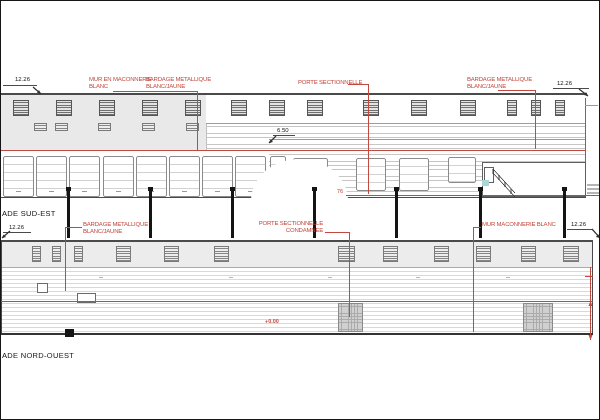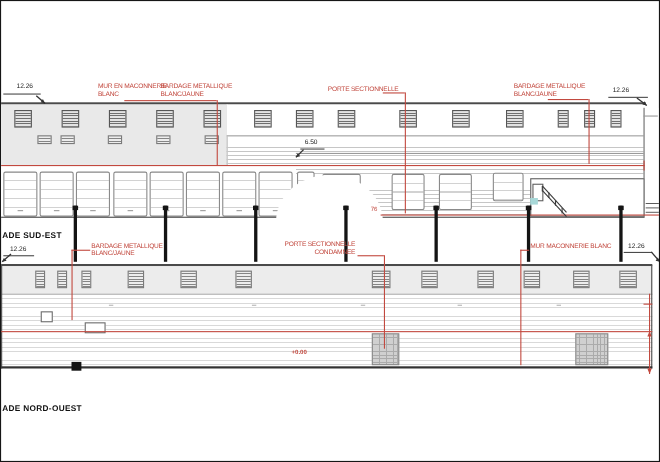--- a/index.html
+++ b/index.html
@@ -15,21 +15,21 @@
         background-image:repeating-linear-gradient(180deg,rgba(0,0,0,0) 0px,rgba(0,0,0,0) 7px,#d2d2d2 7px,#d2d2d2 8px);}
   .graydoor{background-color:#d0d0d0;border:1px solid #8a8a8a;box-sizing:border-box;
         background-image:repeating-linear-gradient(180deg,rgba(0,0,0,0) 0,rgba(0,0,0,0) 2.4px,#ababab 2.4px,#ababab 3.2px),
                          repeating-linear-gradient(90deg,rgba(0,0,0,0) 0,rgba(0,0,0,0) 2.4px,#ababab 2.4px,#ababab 3.2px);}
   .owin{background-color:#fff;border:1px solid #3f3f3f;box-sizing:border-box;
         background-image:linear-gradient(90deg,rgba(0,0,0,0) calc(50% - .6px),#3f3f3f calc(50% - .6px),#3f3f3f calc(50% + .6px),rgba(0,0,0,0) calc(50% + .6px));}
   .post{background:#141414;}
   .red-label{color:#c2493f;font-size:6px;line-height:6.6px;letter-spacing:-0.2px;white-space:nowrap;}
   .dim{color:#222;font-size:6px;line-height:6px;white-space:nowrap;}
   .dim-red{color:#c2493f;font-size:5.5px;line-height:6px;white-space:nowrap;}
-  .facade-name{color:#101010;font-weight:bold;font-size:7.5px;letter-spacing:0.3px;white-space:nowrap;}
+  .facade-name{color:#101010;font-weight:normal;font-size:7.5px;letter-spacing:0.3px;white-space:nowrap;}
   .blob{background:#ffffff;}
   svg.overlay{position:absolute;left:0;top:0;pointer-events:none;}
 </style>
 </head>
 <body>
 
 <div id="canvas">
 
   <div>
 
@@ -214,21 +214,21 @@
   <div class="abs dim" style="left:556px;top:79px;">12.26</div>
   <div class="abs darkline" style="left:552px;top:87px;width:36px;height:1px;"></div>
   <div class="abs dim" style="left:276px;top:126px;">6.50</div>
   <div class="abs darkline" style="left:272px;top:134px;width:22px;height:1px;"></div>
   <div class="abs dim" style="left:8px;top:223px;">12.26</div>
   <div class="abs darkline" style="left:2px;top:231px;width:28px;height:1px;"></div>
   <div class="abs dim" style="left:570px;top:220px;">12.26</div>
   <div class="abs darkline" style="left:566px;top:228px;width:26px;height:1px;"></div>
 
   <div class="abs facade-name" style="left:1px;top:208px;">ADE SUD-EST</div>
-  <div class="abs facade-name" style="left:1px;top:366px;">ADE NORD-OUEST</div>
+  <div class="abs facade-name" style="left:1px;top:350px;">ADE NORD-OUEST</div>
 
   <svg class="overlay" width="600" height="420" viewBox="0 0 600 420">
 
     <path d="M32,86 L40,93" stroke="#333" stroke-width="1.2" fill="none"></path>
     <path d="M40,93 l-4,-1 l2,-3 z" fill="#333"></path>
     <path d="M578,88 L587,95" stroke="#333" stroke-width="1.2" fill="none"></path>
     <path d="M587,95 l-4,-1 l2,-3 z" fill="#333"></path>
     <path d="M275,135 L268,142" stroke="#333" stroke-width="1.2" fill="none"></path>
     <path d="M268,142 l1.5,-3.5 l2.5,2.5 z" fill="#333"></path>
     <path d="M9,230 L1,237" stroke="#333" stroke-width="1.2" fill="none"></path>

